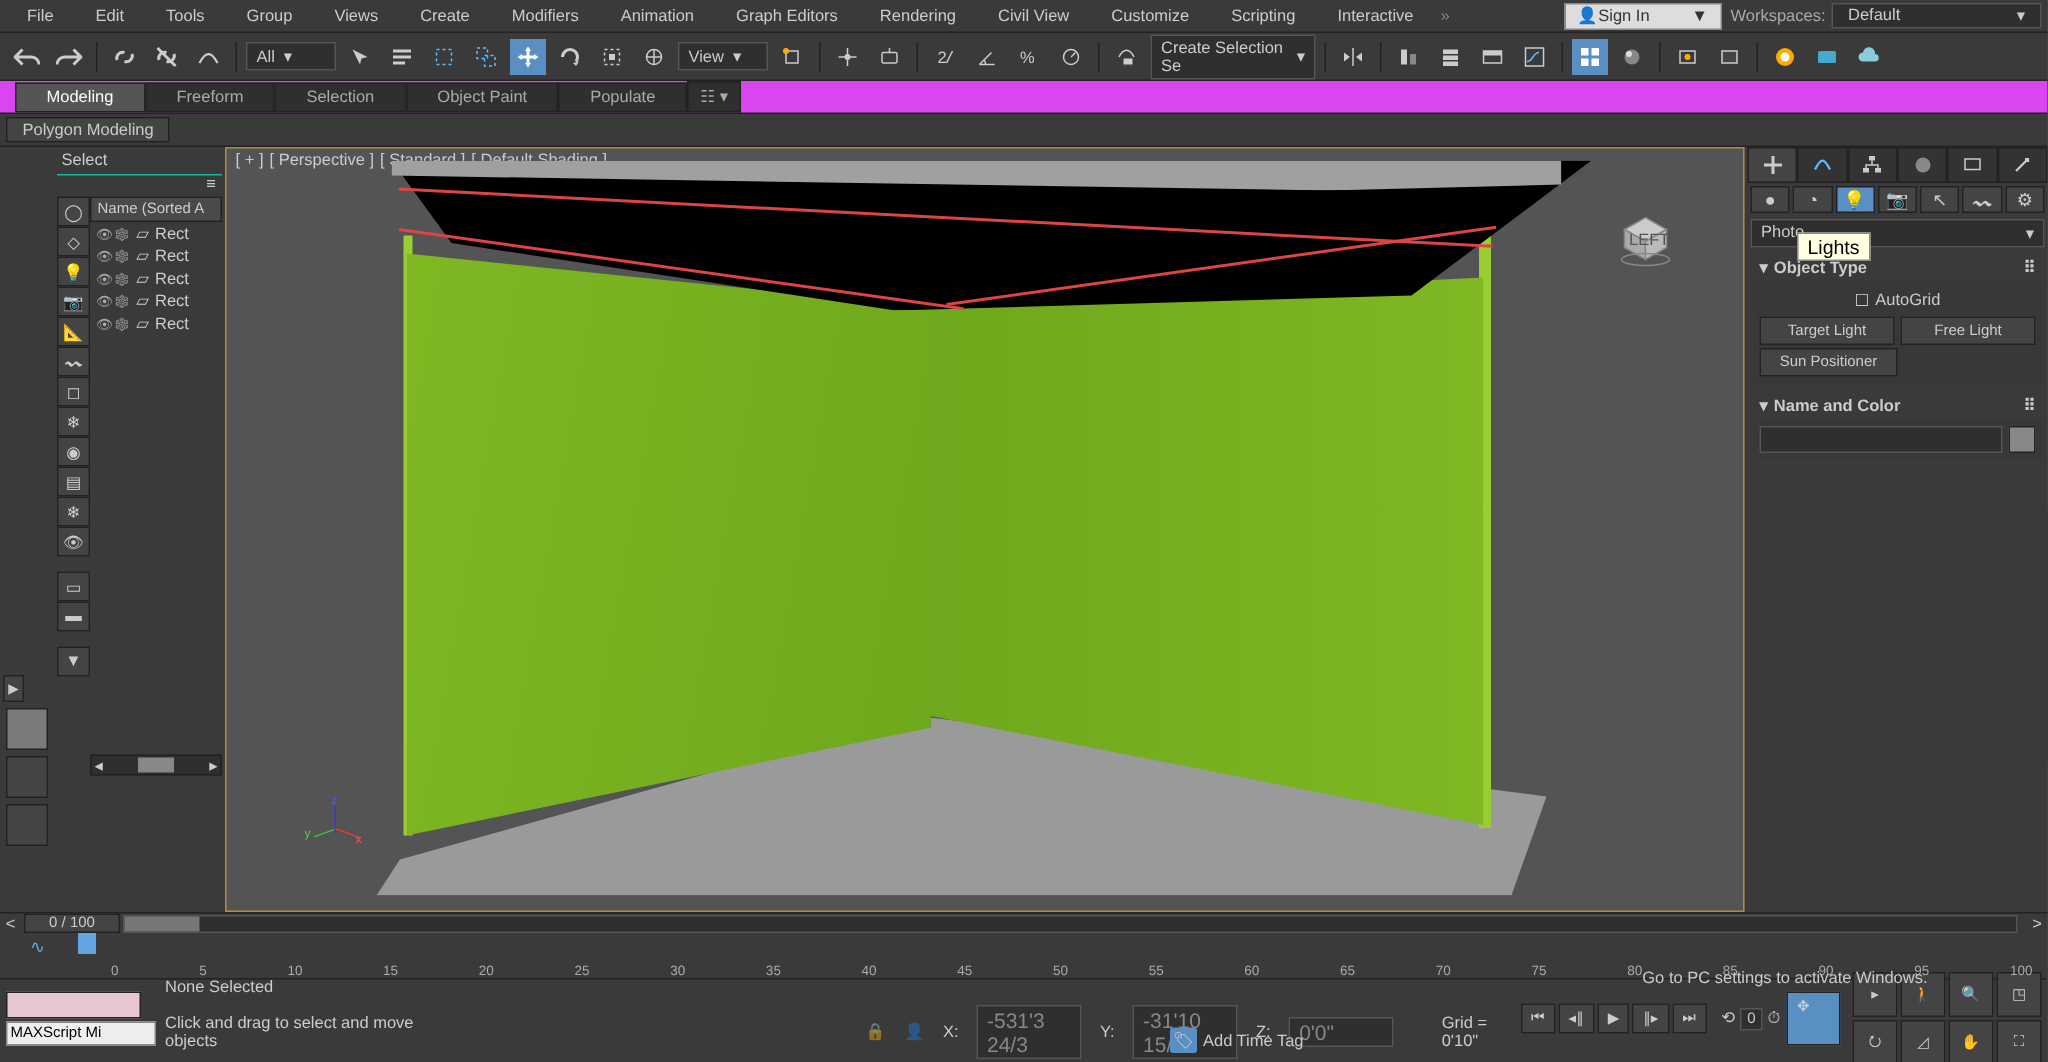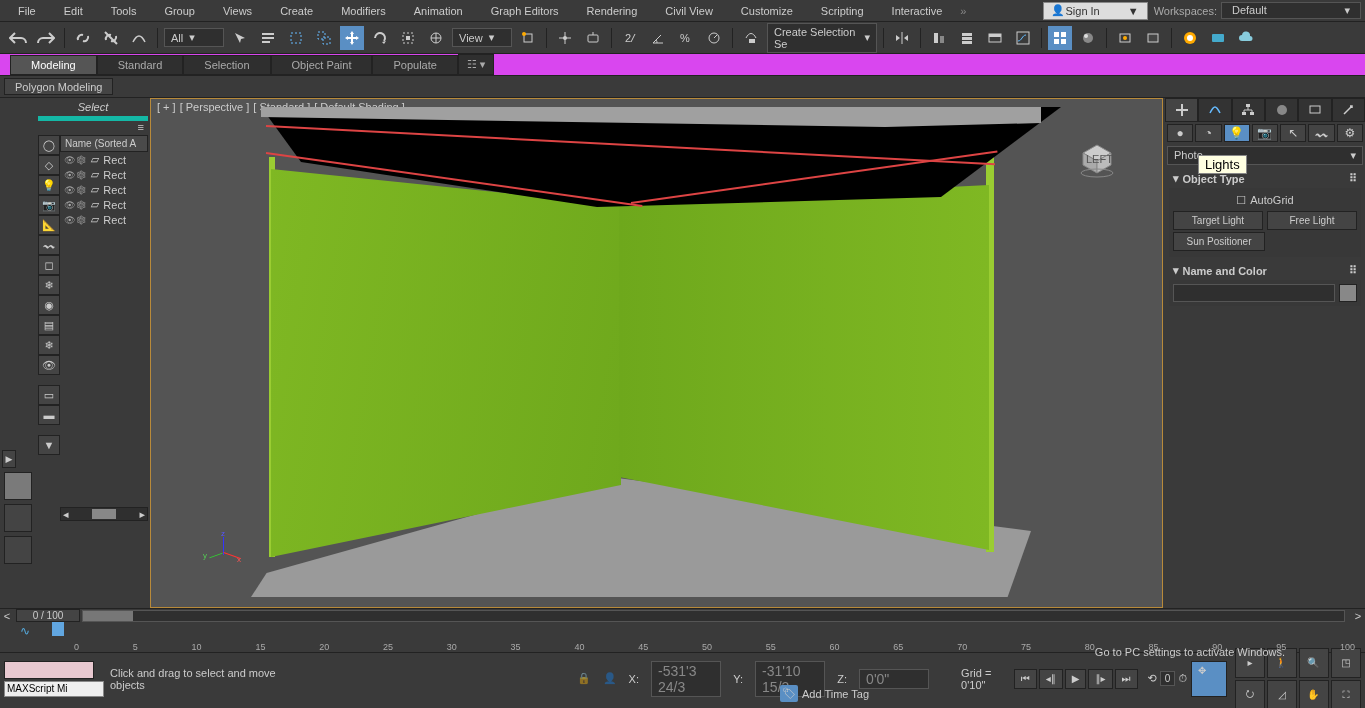--- a/index.html
+++ b/index.html
@@ -26,21 +26,21 @@
 .ribtab.off { color:#aaa; }
 .subrib { height:22px; background:#3a3a3a; border-bottom:1px solid #222; padding:2px 4px; display:flex; }
 .subrib .btn { background:#444; border:1px solid #222; padding:2px 10px; }
 
 .main { position:absolute; top:98px; left:0; right:0; bottom:100px; display:flex; }
 .leftbar { width:38px; background:#3a3a3a; position:relative; }
 .swatch { width:28px; height:28px; margin:4px; border:1px solid #222; }
 .swatch.fill { background:#888; }
 
 .scene-panel { width:110px; background:#3a3a3a; border-right:none; }
-.scene-title { text-align:center; padding:3px; border-bottom:5px solid #14b8a6;font-style:italic; }
+.scene-title { padding:3px; border-bottom:1px solid #14b8a6; }
 .scene-tools { display:flex; }
 .scene-tcol { width:22px; display:flex; flex-direction:column; }
 .scene-tcol .tb-btn { width:22px; height:20px; border:1px solid #222; background:#444; }
 .scene-list { flex:1; }
 .scene-hdr { background:#4a4a4a; padding:2px 4px; border:1px solid #222; font-size:10px; }
 .scene-item { padding:1px 4px; display:flex; align-items:center; gap:4px; font-size:10px; }
 .eye { font-size:9px; color:#aaa; }
 .hscroll { height:14px; background:#2f2f2f; border:1px solid #222; display:flex; align-items:center; justify-content:space-between; padding:0 2px; }
 .hscroll .thumb { width:24px; height:10px; background:#888; }
 .flyout-btn { position:absolute; left:2px; bottom:140px; width:14px; height:18px; background:#444; border:1px solid #222; display:flex; align-items:center; justify-content:center; font-size:9px; }
@@ -357,21 +357,21 @@
   <div class="tb-btn">
       <svg width="16" height="16">
         <path d="M4 11a3 3 0 010-6 4 4 0 018 1 2.5 2.5 0 010 5z" fill="#8cd"></path>
       </svg>
     </div>
 </div>
 
 <div class="ribbonbar">
   <div style="width:10px;"></div>
   <div class="ribtab on">Modeling</div>
-  <div class="ribtab off">Standard</div>
+  <div class="ribtab off">Freeform</div>
   <div class="ribtab off">Selection</div>
   <div class="ribtab off">Object Paint</div>
   <div class="ribtab off">Populate</div>
   <div class="ribtab off" style="padding:3px 8px;">☷ ▾</div>
 </div>
 <div class="subrib">
   <div class="btn">Polygon Modeling</div>
 </div>
 
 <div class="main">
@@ -604,20 +604,21 @@
         <span class="tick">95</span>
         <span class="tick">100</span>
     </div>
   </div>
   <div class="statusbar">
     <div class="sb-col1">
       <div class="sb-swatch"></div>
       <input class="sb-input" value="MAXScript Mi" style="">
     </div>
     <div class="sb-col2">
+      <div>None Selected</div>
       <div class="row">
         <span>Click and drag to select and move objects</span>
         <div class="sb-coords">
           <span style="opacity:.5;">🔒</span>
           <span style="opacity:.5;">👤</span>
           <span class="coord-lbl">X:</span>
             <span class="coord-val">-531'3 24/3</span>
           <span class="coord-lbl">Y:</span>
             <span class="coord-val">-31'10 15/3</span>
           <span class="coord-lbl">Z:</span>

